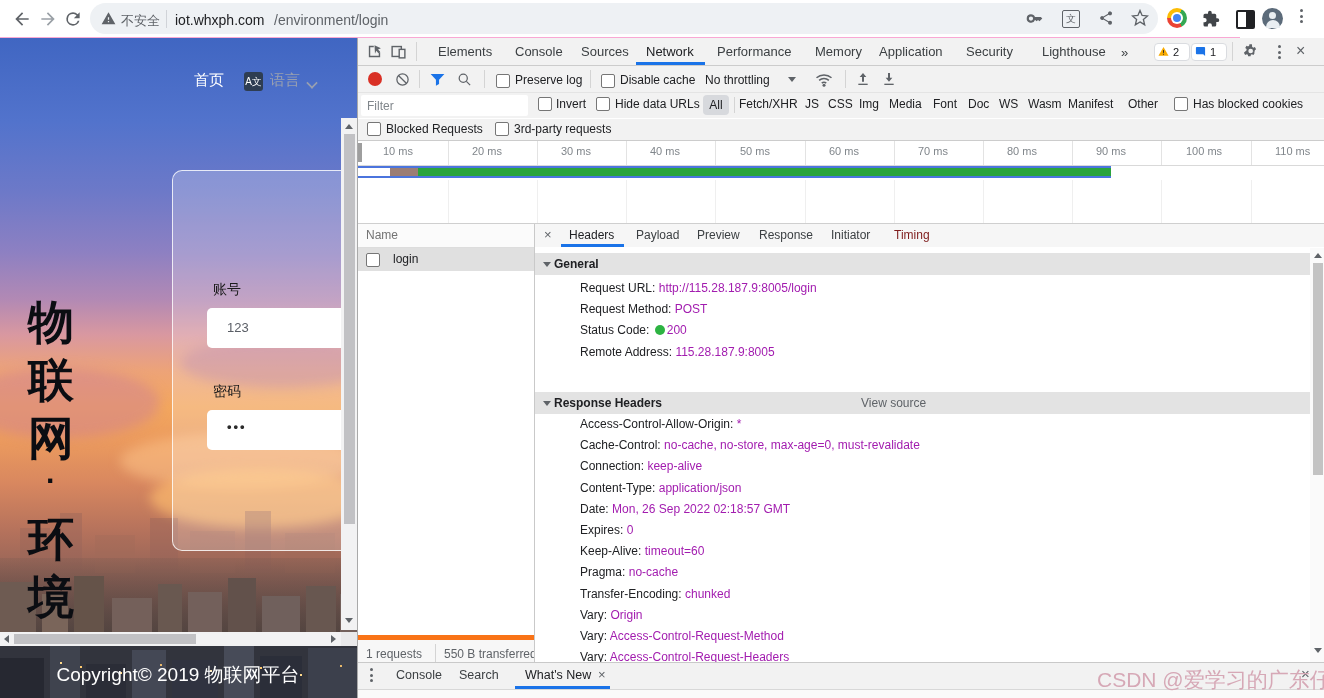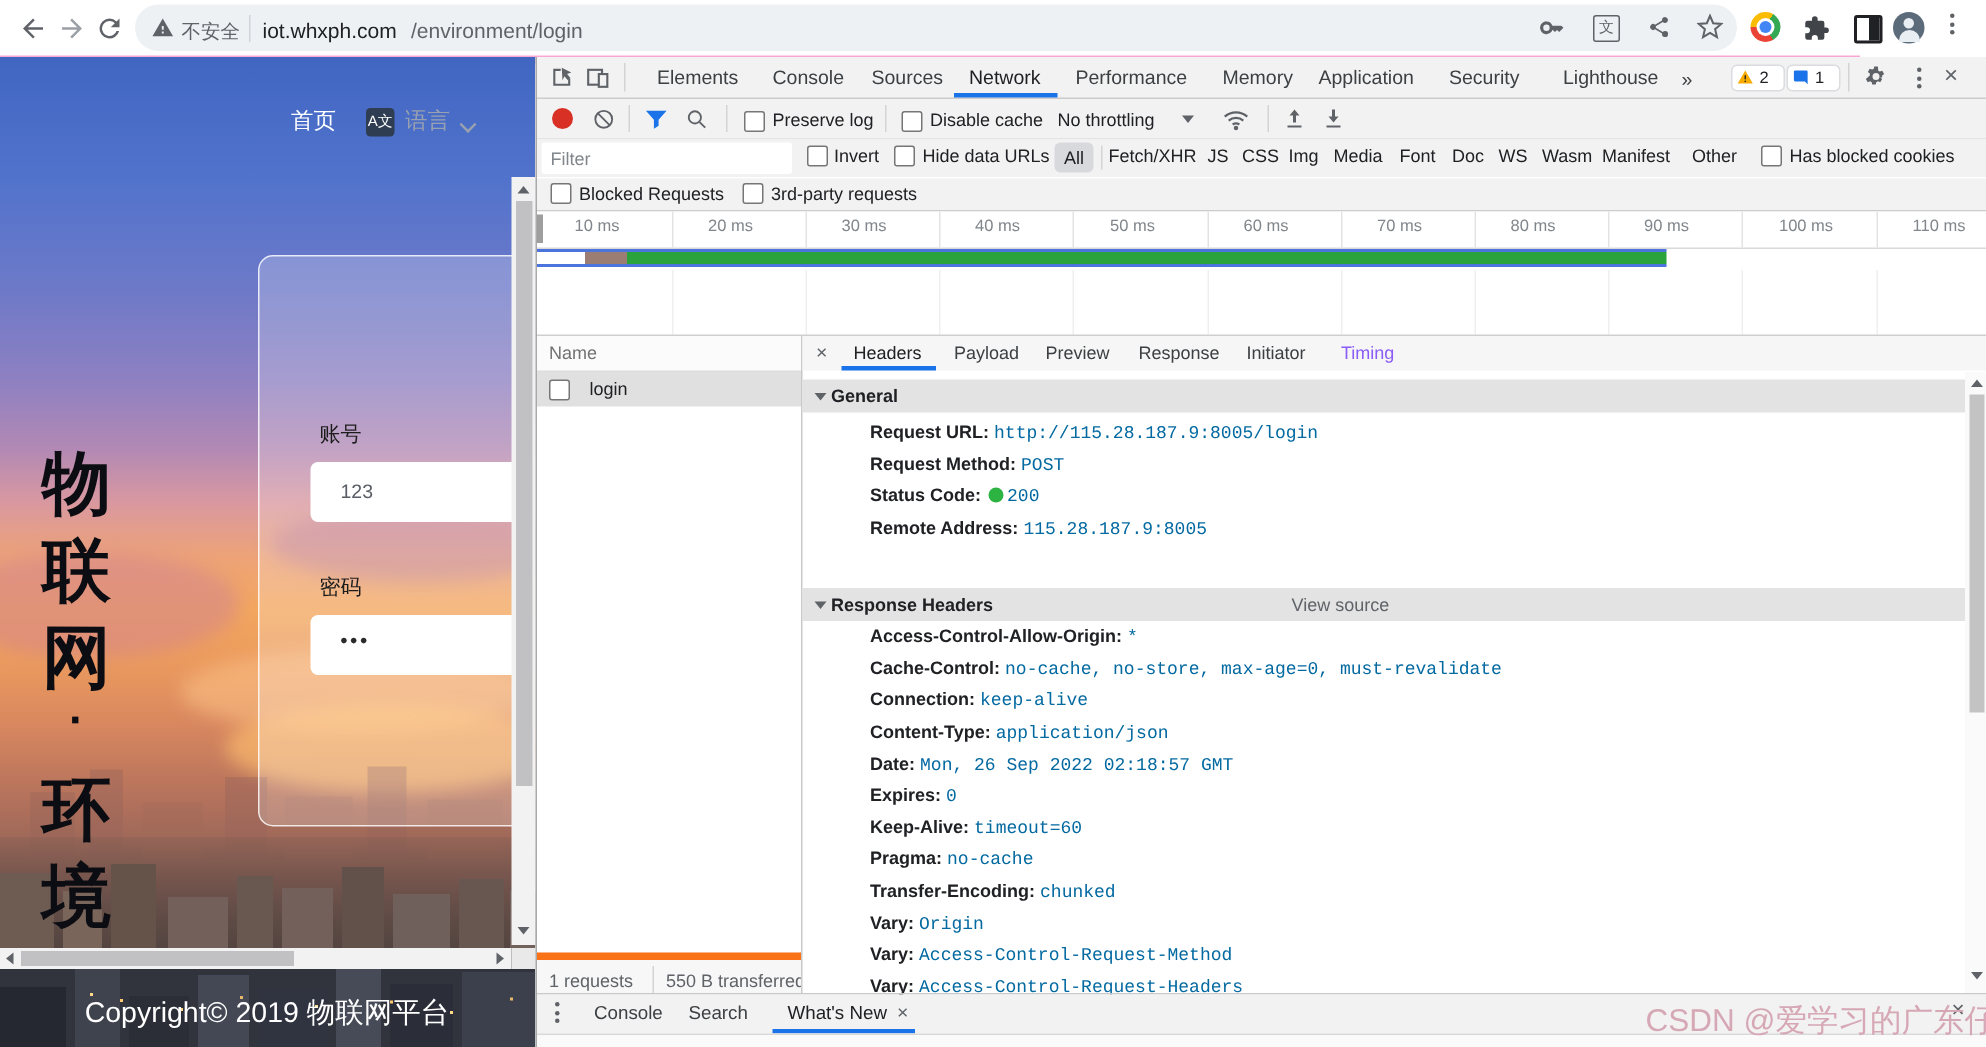--- a/index.html
+++ b/index.html
@@ -25,22 +25,22 @@
   .dtrow{left:0;width:967px;background:#f2f2f2;}
   .dtab{top:6px;font-size:13px;color:#3c4043;white-space:nowrap;}
   .lbl{font-size:12px;color:#202124;white-space:nowrap;}
   .gray{color:#5f6368;}
   .cb{width:12px;height:12px;border:1px solid #767676;border-radius:2px;background:#fff;}
   .vdiv{width:1px;background:#d4d4d4;}
   .chip{top:59px;font-size:12px;color:#202124;white-space:nowrap;}
   .tick{top:107px;font-size:11px;color:#80868b;width:60px;white-space:nowrap;}
   .gline{width:1px;}
   .hd-row{left:202px;font-size:12px;white-space:nowrap;color:#202124;}
-  .hd-row b{font-weight:bold;padding-left:20px;}
-  .mono{font-family:Liberation Mono, monospace;font-size:12px;color:#0369a1;}
+  .hd-row b{font-weight:normal;padding-left:20px;}
+  .mono{font-family:Liberation Sans, sans-serif;font-size:12px;color:#a21caf;}
   .secbar{left:177px;width:775px;height:22px;background:#e3e3e3;}
   .sectitle{font-weight:bold;font-size:12px;color:#202124;}
   .tri-d{width:0;height:0;border-left:4px solid transparent;border-right:4px solid transparent;border-top:5px solid #5f6368;}
   .tri-u{width:0;height:0;border-left:4px solid transparent;border-right:4px solid transparent;border-bottom:5px solid #5f6368;}
   .tri-l{width:0;height:0;border-top:4px solid transparent;border-bottom:4px solid transparent;border-right:5px solid #5f6368;}
   .tri-r{width:0;height:0;border-top:4px solid transparent;border-bottom:4px solid transparent;border-left:5px solid #5f6368;}
   .dot{width:3px;height:3px;border-radius:50%;background:#5f6368;}
   .bld{position:absolute;bottom:0;}
   #watermark{left:1097px;top:666px;font-size:21px;color:#d6a8b6;white-space:nowrap;z-index:99;}
 </style>
@@ -343,21 +343,21 @@
     </div>
     <div class="abs" style="left:176px;top:186px;width:1px;height:438px;background:#c9c9c9"></div>
 
     <div class="abs" style="left:177px;top:186px;width:790px;height:23px;background:#f6f6f6"></div>
     <span class="abs" style="left:186px;top:189px;font-size:13px;color:#5f6368">×</span>
     <span class="abs lbl" style="left:211px;top:190px;color:#202124">Headers</span>
     <span class="abs lbl" style="left:278px;top:190px;color:#3c4043">Payload</span>
     <span class="abs lbl" style="left:339px;top:190px;color:#3c4043">Preview</span>
     <span class="abs lbl" style="left:401px;top:190px;color:#3c4043">Response</span>
     <span class="abs lbl" style="left:473px;top:190px;color:#3c4043">Initiator</span>
-    <span class="abs lbl" style="left:536px;top:190px;color:#8b5cf6">Timing</span>
+    <span class="abs lbl" style="left:536px;top:190px;color:#7f1d1d">Timing</span>
     <div class="abs" style="left:203px;top:206px;width:63px;height:3px;background:#1a73e8"></div>
 
     <div class="abs secbar" style="top:215px">
       <div class="abs tri-d" style="left:8px;top:9px"></div>
       <span class="abs sectitle" style="left:19px;top:4px">General</span>
     </div>
     <div class="abs hd-row" style="top:243px"><b>Request URL:</b> <span class="mono">http://115.28.187.9:8005/login</span></div>
     <div class="abs hd-row" style="top:264px"><b>Request Method:</b> <span class="mono">POST</span></div>
     <div class="abs hd-row" style="top:285px"><b>Status Code:</b> <span style="display:inline-block;width:10px;height:10px;border-radius:50%;background:#2db342;margin:0 2px -1px 2px"></span><span class="mono">200</span></div>
     <div class="abs hd-row" style="top:307px"><b>Remote Address:</b> <span class="mono">115.28.187.9:8005</span></div>

